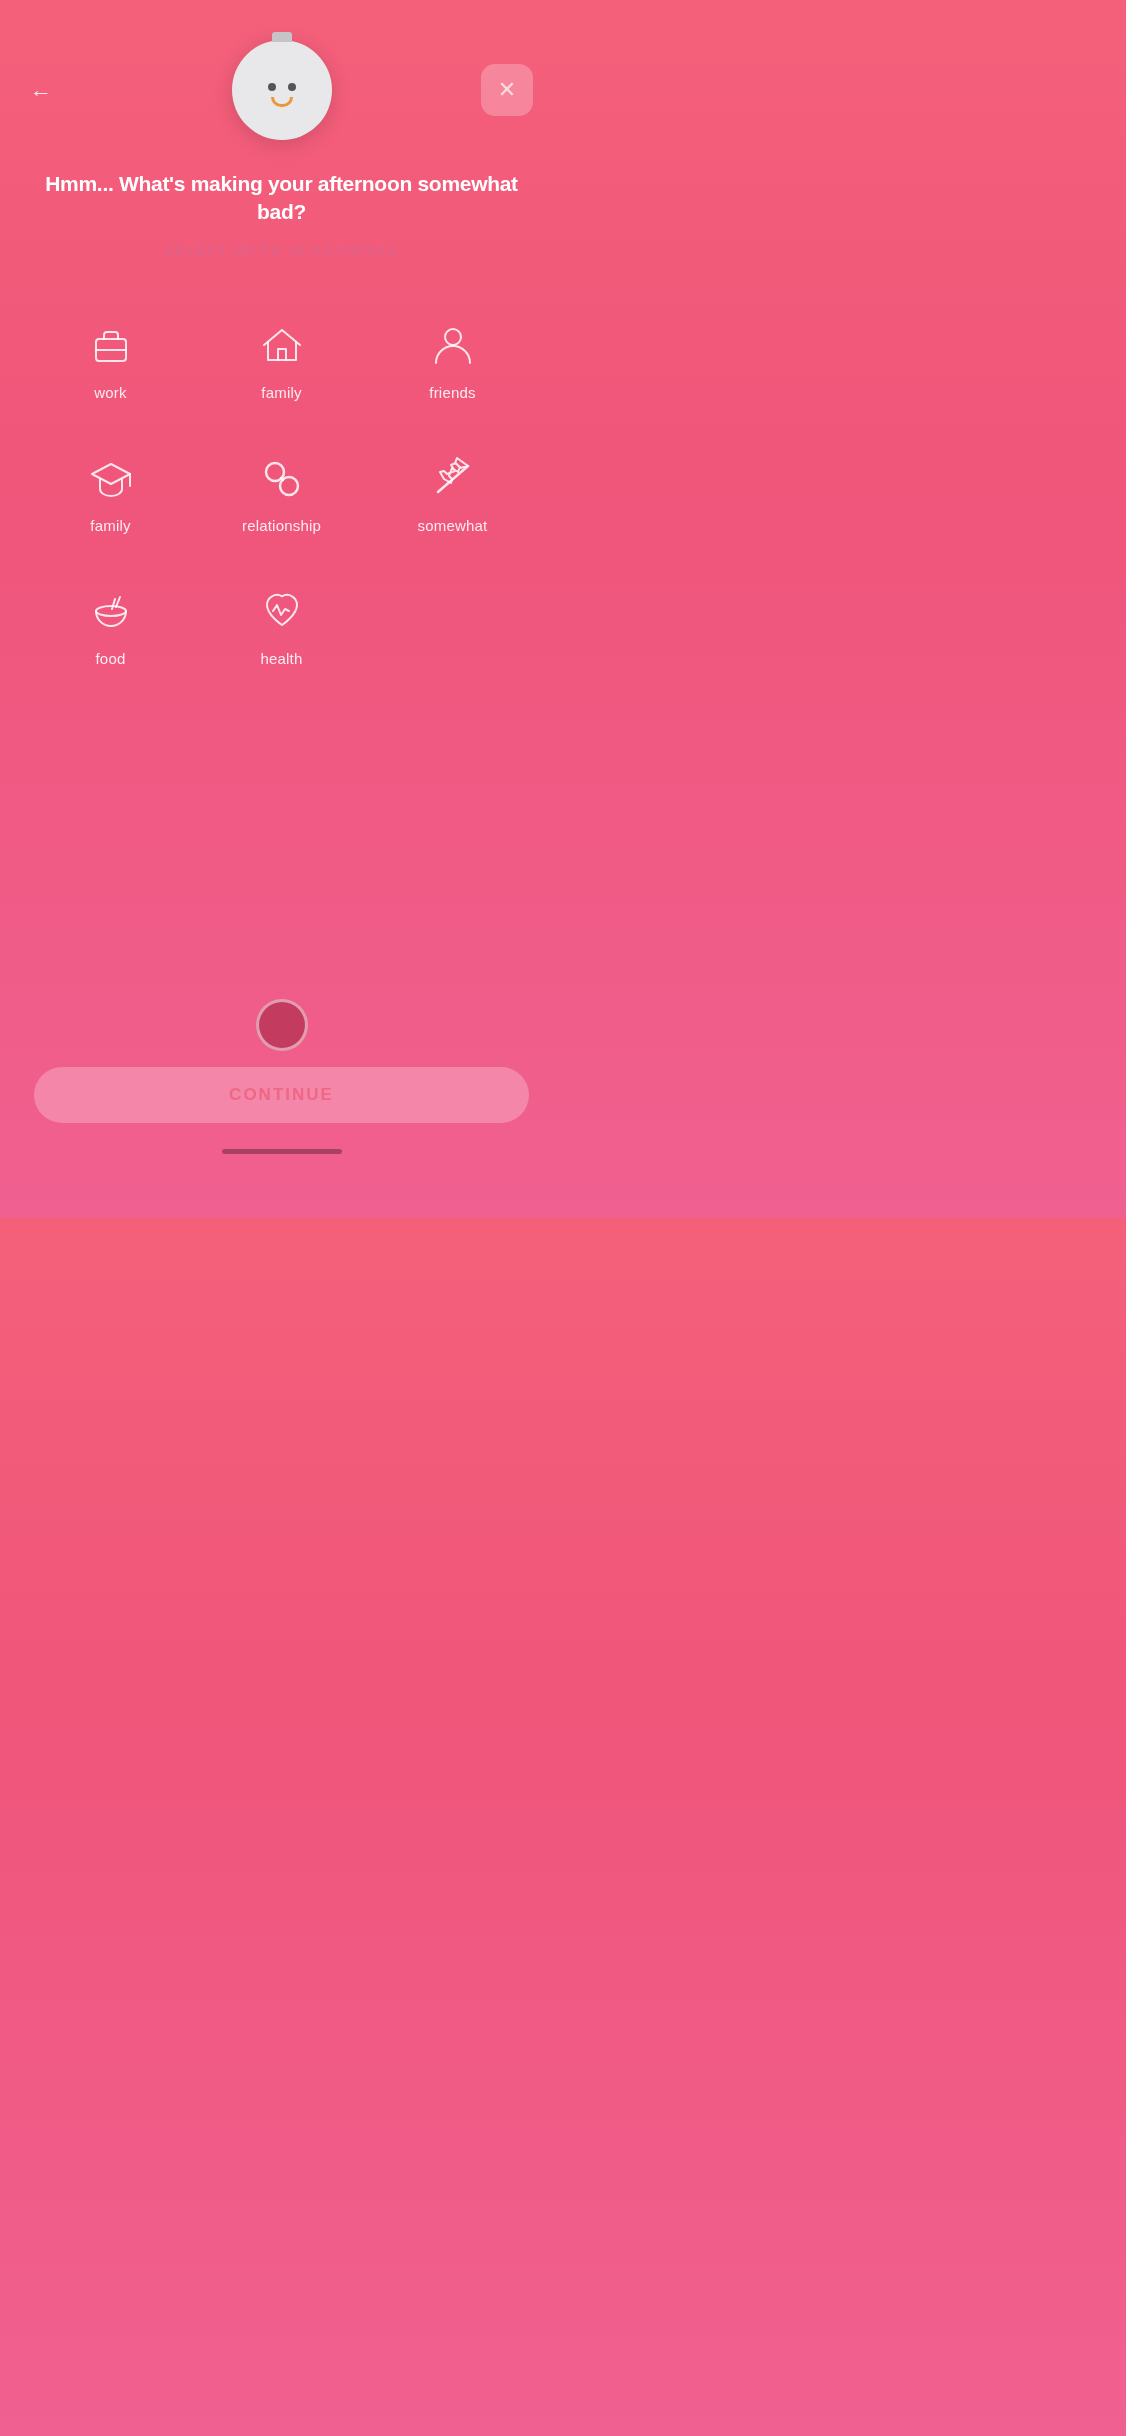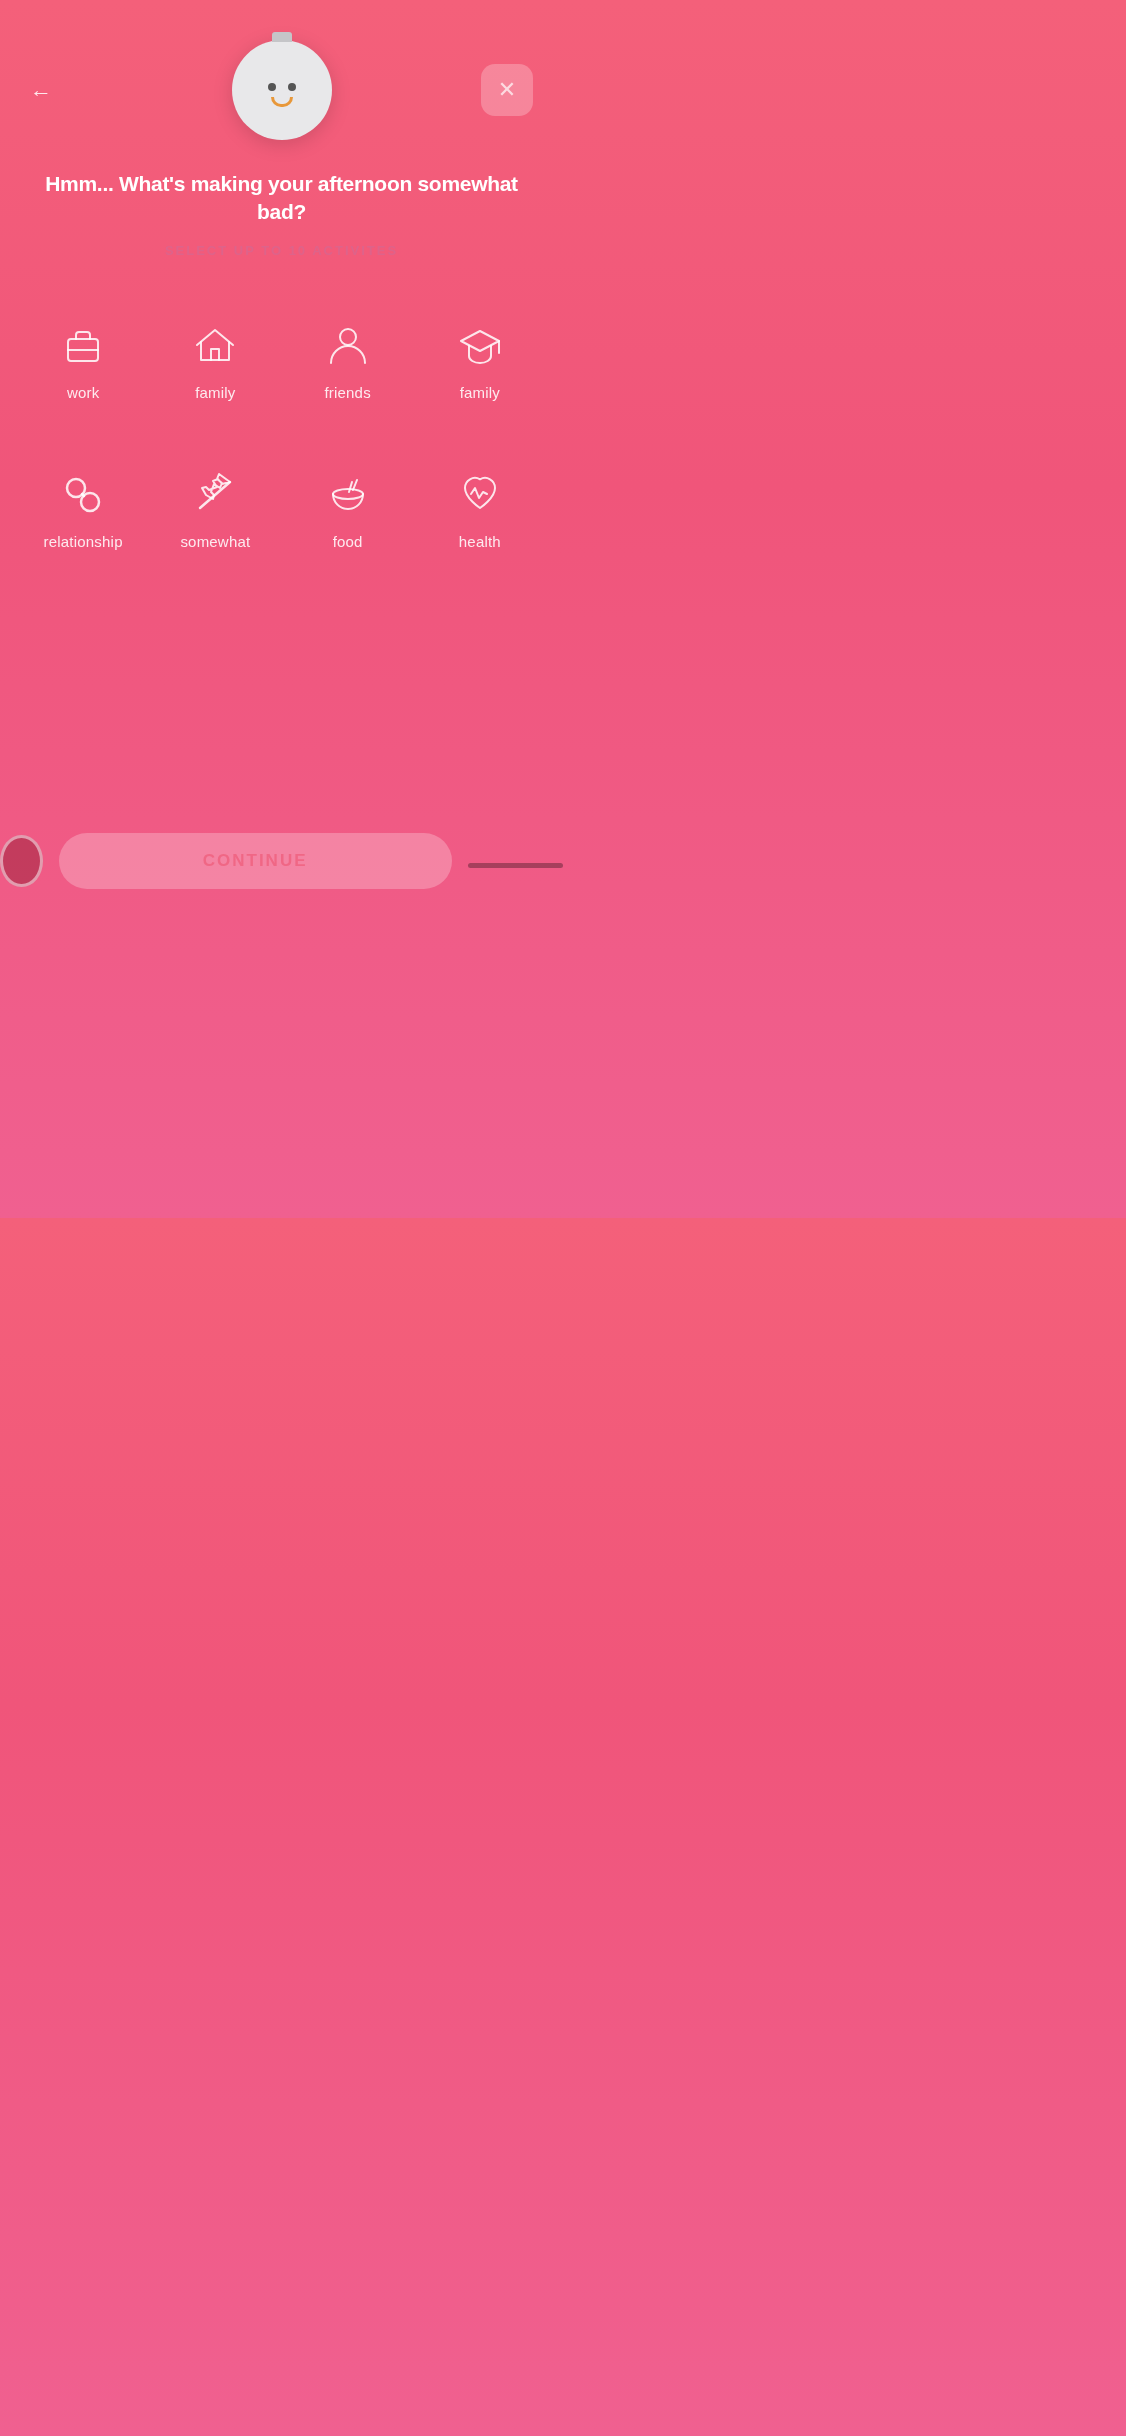--- a/index.html
+++ b/index.html
@@ -124,22 +124,22 @@
       font-size: 13px;
       font-weight: 700;
       letter-spacing: 2px;
       text-transform: uppercase;
       margin-top: 16px;
     }
 
     
     .activities-grid {
       display: grid;
-      grid-template-columns: repeat(4, 1fr);
-      gap: 26px;
+      grid-template-columns: repeat(3, 1fr);
+      gap: 10px;
       padding: 30px 30px 0;
       width: 100%;
     }
 
     .activity-item {
       display: flex;
       flex-direction: column;
       align-items: center;
       justify-content: center;
       padding: 24px 10px 18px;
@@ -172,21 +172,21 @@
       color: rgba(255,255,255,0.88);
       font-size: 15px;
       font-weight: 400;
       letter-spacing: 0.2px;
     }
 
     
     .bottom-section {
       flex: 1;
       display: flex;
-      flex-direction: row;
+      flex-direction: column;
       align-items: center;
       justify-content: flex-end;
       padding-bottom: 64px;
       width: 100%;
       gap: 16px;
     }
 
     .progress-dot {
       width: 52px;
       height: 52px;

